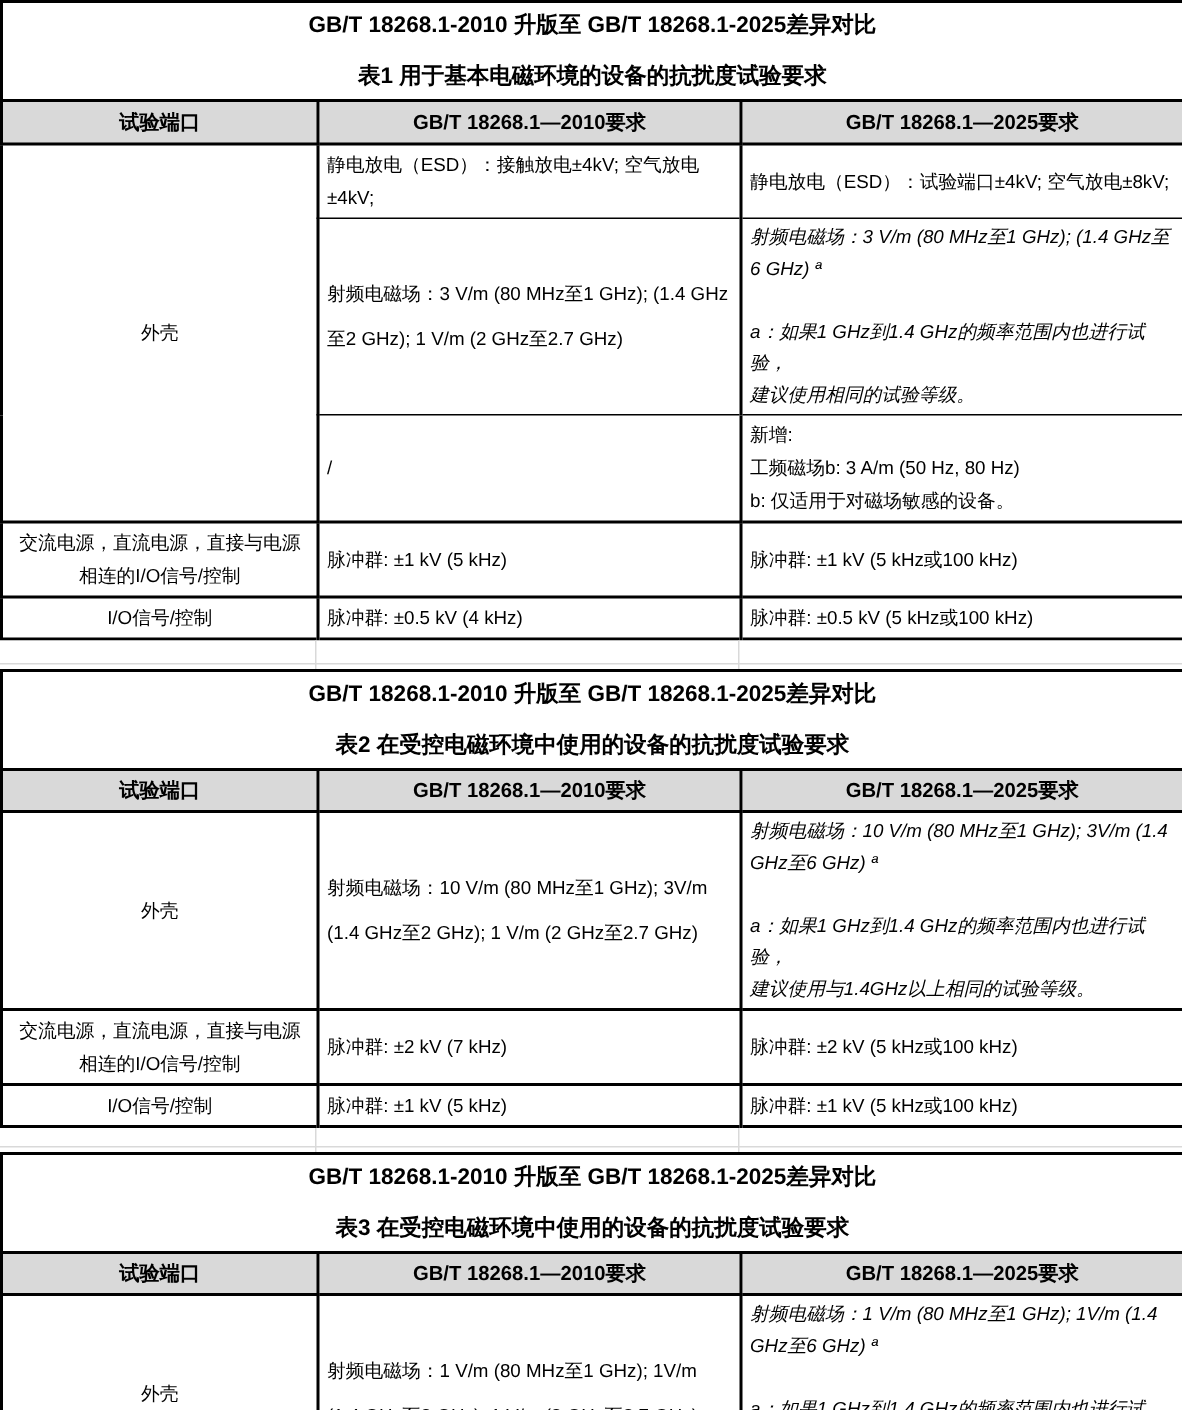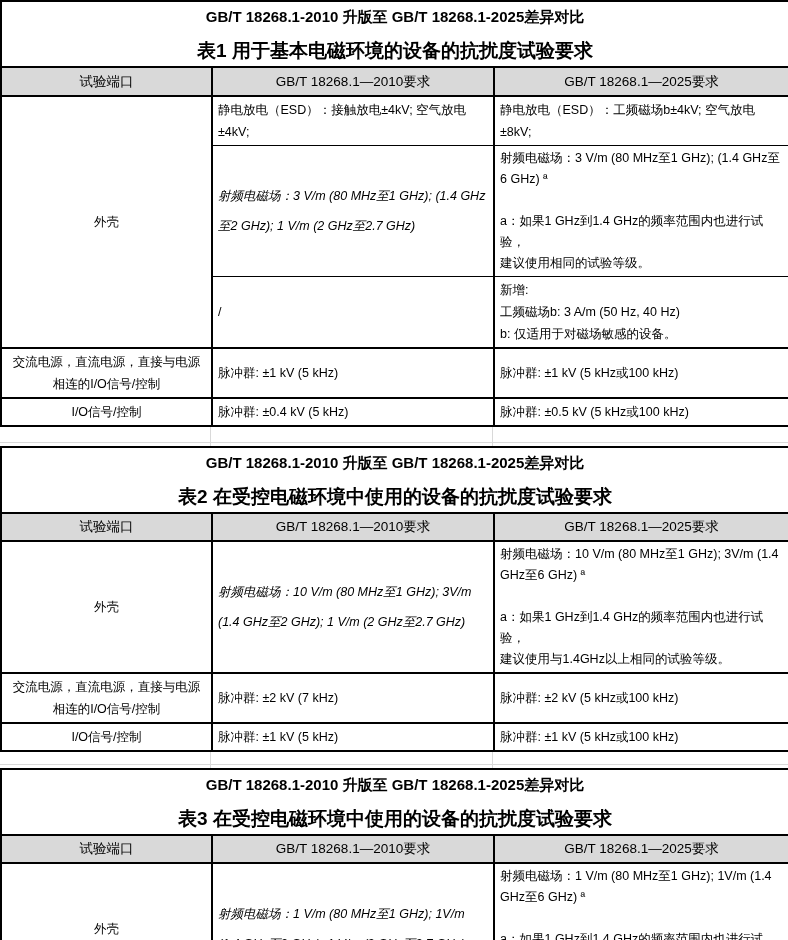--- a/index.html
+++ b/index.html
@@ -31,38 +31,38 @@
     overflow: hidden;
   }
 
   
   td.titlecell {
     border-bottom-width: 2px;
     text-align: center;
     padding: 3px 20px;
   }
   .t1 { font-weight: bold; font-size: 15px; line-height: 24px; }
-  .t2 { font-weight: bold; font-size: 19px; line-height: 24px; margin-top: 10px; }
+  .t2 { font-weight: bold; font-size: 15px; line-height: 24px; margin-top: 10px; }
 
   th.head {
     background: #d9d9d9;
-    font-weight: normal;
+    font-weight: bold;
     font-size: 13.5px;
     text-align: center;
     border-top-width: 2px;
     border-bottom-width: 2px;
     padding: 2px 4px;
   }
 
   td.port { text-align: center; }
   td.val  { text-align: left; }
 
   .pre   { white-space: pre-line; }
-  .lh21  { line-height: 21px; }
-  .lh30  { line-height: 30px; font-style: italic; }
+  .lh21  { line-height: 21px; font-style: italic; }
+  .lh30  { line-height: 30px; }
 
   .bb2 { border-bottom-width: 2px; }   
   .bt2 { border-top-width: 2px; }
 
   
   .h-esd  { height: 48px; }
   .h-rf1  { height: 128px; }
   .h-new  { height: 62px; }
   .h-ac1  { height: 48px; }
   .h-io1  { height: 25px; }
@@ -108,43 +108,43 @@
       </td>
     </tr>
     <tr class="h-hdr1">
       <th class="head">试验端口</th>
       <th class="head">GB/T 18268.1—2010要求</th>
       <th class="head">GB/T 18268.1—2025要求</th>
     </tr>
     <tr class="h-esd">
       <td class="port bb2" rowspan="3">外壳</td>
       <td class="val">静电放电（ESD）：接触放电±4kV; 空气放电±4kV;</td>
-      <td class="val">静电放电（ESD）：工频磁场b±4kV; 空气放电±8kV;</td>
+      <td class="val">静电放电（ESD）：试验端口±4kV; 空气放电±8kV;</td>
     </tr>
     <tr class="h-rf1">
       <td class="val lh30">射频电磁场：3 V/m (80 MHz至1 GHz); (1.4 GHz至2 GHz); 1 V/m (2 GHz至2.7 GHz)</td>
       <td class="val pre lh21">射频电磁场：3 V/m (80 MHz至1 GHz); (1.4 GHz至6 GHz) ª
 
 a：如果1 GHz到1.4 GHz的频率范围内也进行试验，
 建议使用相同的试验等级。</td>
     </tr>
     <tr class="h-new">
       <td class="val bb2">/</td>
       <td class="val pre bb2">新增:
-工频磁场b: 3 A/m (50 Hz, 40 Hz)
+工频磁场b: 3 A/m (50 Hz, 80 Hz)
 b: 仅适用于对磁场敏感的设备。</td>
     </tr>
     <tr class="h-ac1">
       <td class="port bb2 bt2">交流电源，直流电源，直接与电源相连的I/O信号/控制</td>
       <td class="val bb2 bt2">脉冲群: ±1 kV (5 kHz)</td>
       <td class="val bb2 bt2">脉冲群: ±1 kV (5 kHz或100 kHz)</td>
     </tr>
     <tr class="h-io1">
       <td class="port">I/O信号/控制</td>
-      <td class="val">脉冲群: ±0.4 kV (5 kHz)</td>
+      <td class="val">脉冲群: ±0.5 kV (4 kHz)</td>
       <td class="val">脉冲群: ±0.5 kV (5 kHz或100 kHz)</td>
     </tr>
   </tbody>
     </table>
 
   <div class="gap gap-1">
     <div class="gridline-v gv-a"></div>
     <div class="gridline-v gv-b"></div>
     <div class="gridline-h"></div>
   </div>

